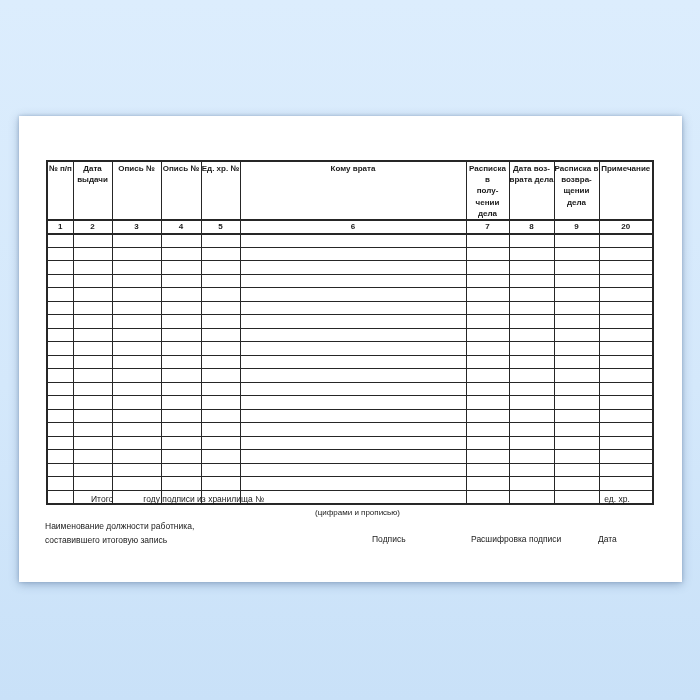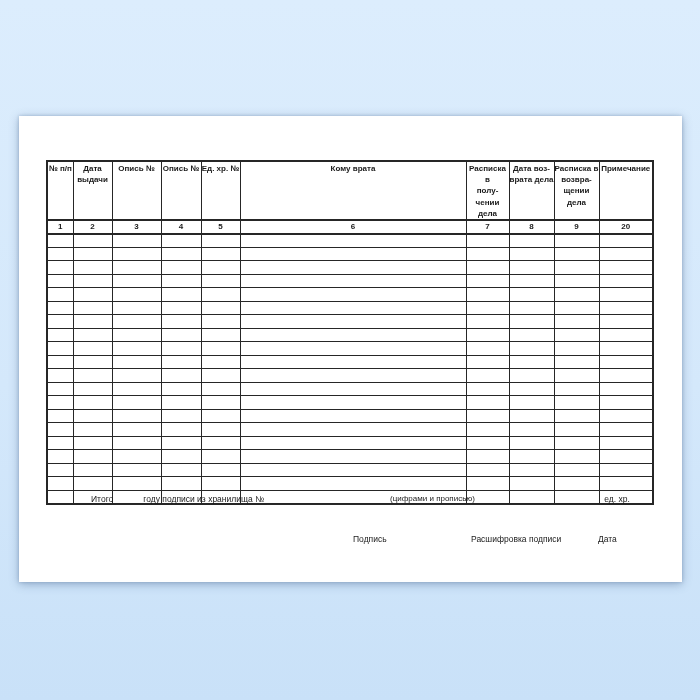--- a/index.html
+++ b/index.html
@@ -42,28 +42,28 @@
   .f-line1{
     position:absolute; left:62px; top:377px; height:12px;
     display:flex; align-items:flex-end; font-size:8.5px; line-height:11px;
     white-space:nowrap;
     padding-left:10px;
   }
   .blank{display:inline-block; border-bottom:1px solid #2a2a2a; height:11px; margin:0 3px;}
   .blank-year{width:24px;}
   .blank-long{width:334px;}
   .f-caption{
-    position:absolute; left:296px; top:378px; width:160px; text-align:right;
+    position:absolute; left:296px; top:392px; width:160px; text-align:left;
     font-size:8px;
   }
   .f-position{
     position:absolute; left:26px; top:403px; font-size:8.5px; line-height:14px;
   }
   .f-sig{position:absolute; top:418px; font-size:8.5px; white-space:nowrap;}
-  .sig-podpis{left:325px;padding-left:9px;}
+  .sig-podpis{left:344px;padding-left:9px;}
   .sig-rasshifrovka{left:452px;}
   .sig-data{left:579px;}
 </style>
 </head>
 <body>
 
 <div class="paper">
 
   <table class="register">
     <colgroup>
@@ -359,18 +359,22 @@
   <div class="f-line1">
     <span>Итого</span>
     <span class="blank blank-year"></span>
     <span>году подписи из хранилища №</span>
     <span class="blank blank-long"></span>
     <span>ед. хр.</span>
   </div>
 
   <div class="f-caption">(цифрами и прописью)</div>
 
+  <div class="f-position">
+    <div>Наименование должности работника,</div>
+    <div>составившего итоговую запись</div>
+  </div>
 
   <div class="f-sig sig-podpis">Подпись</div>
   <div class="f-sig sig-rasshifrovka">Расшифровка подписи</div>
   <div class="f-sig sig-data">Дата</div>
 
 </div>
 
 </body></html>

